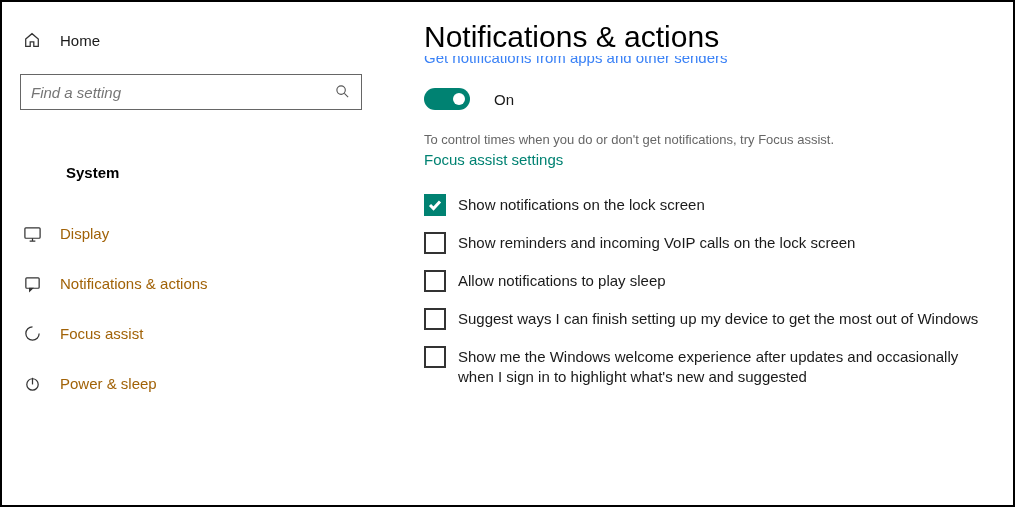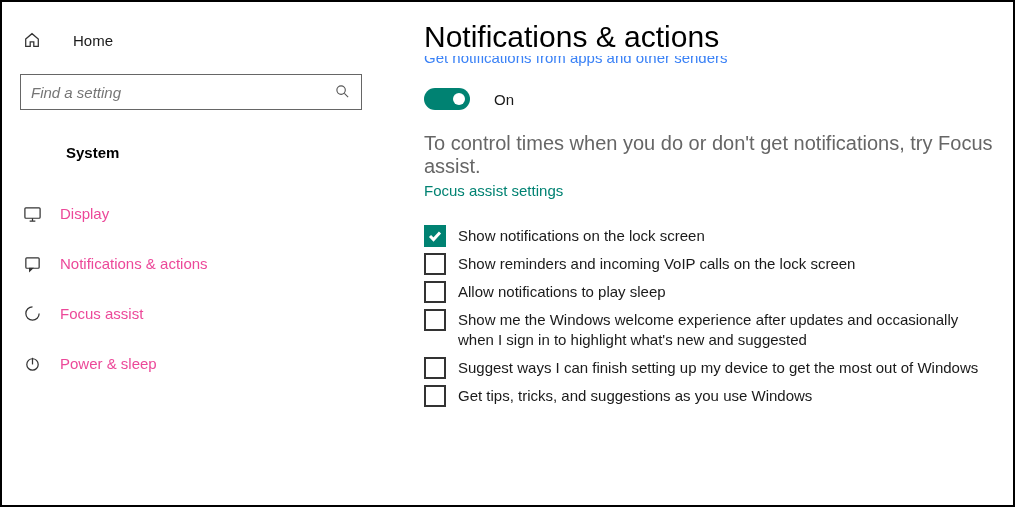--- a/index.html
+++ b/index.html
@@ -18,21 +18,21 @@
       display: flex;
     }
     .sidebar {
       width: 380px;
       padding: 18px 0 0 18px;
       flex-shrink: 0;
     }
     .home-row {
       display: flex;
       align-items: center;
-      gap: 31px;
+      gap: 18px;
       padding: 10px 2px;
       margin-bottom: 14px;
       cursor: pointer;
     }
     .home-row .icon {
       width: 20px;
       height: 20px;
       display: flex;
       align-items: center;
       justify-content: center;
@@ -41,21 +41,21 @@
       font-size: 15px;
       color: #1a1a1a;
     }
     .search-box {
       width: 342px;
       height: 36px;
       border: 1px solid #666;
       display: flex;
       align-items: center;
       padding: 0 10px;
-      margin-bottom: 24px;
+      margin-bottom: 44px;
     }
     .search-box input {
       flex: 1;
       border: none;
       outline: none;
       font-size: 15px;
       font-family: inherit;
       font-style: italic;
       color: #666;
       background: transparent;
@@ -74,21 +74,21 @@
       margin-left: 44px;
     }
     .nav-item {
       display: flex;
       align-items: center;
       gap: 18px;
       padding: 12px 2px;
       margin-bottom: 6px;
       cursor: pointer;
       font-size: 15px;
-      color: #ec4899;
+      color: #a16207;
     }
     .nav-item .icon {
       width: 20px;
       height: 20px;
       display: flex;
       align-items: center;
       justify-content: center;
       flex-shrink: 0;
     }
     .main {
@@ -139,35 +139,35 @@
       background: #fff;
       border-radius: 50%;
       top: 5px;
       right: 5px;
     }
     .toggle-label {
       font-size: 15px;
       color: #1a1a1a;
     }
     .helper {
-      font-size: 20px;
+      font-size: 13px;
       color: #666;
       margin-bottom: 4px;
     }
     .link {
       color: #008272;
       font-size: 15px;
       cursor: pointer;
       margin-bottom: 26px;
       display: inline-block;
     }
     .check-list {
       display: flex;
       flex-direction: column;
-      gap: 6px;
+      gap: 16px;
     }
     .check-item {
       display: flex;
       align-items: flex-start;
       gap: 12px;
       cursor: pointer;
     }
     .checkbox {
       width: 22px;
       height: 22px;
@@ -299,28 +299,22 @@
     <div class="check-item">
       <div class="checkbox">
         
       </div>
       <div class="check-label">Allow notifications to play sleep</div>
     </div>
     <div class="check-item">
       <div class="checkbox">
         
       </div>
-      <div class="check-label">Show me the Windows welcome experience after updates and occasionally when I sign in to highlight what's new and suggested</div>
+      <div class="check-label">Suggest ways I can finish setting up my device to get the most out of Windows</div>
     </div>
     <div class="check-item">
       <div class="checkbox">
         
       </div>
-      <div class="check-label">Suggest ways I can finish setting up my device to get the most out of Windows</div>
-    </div>
-    <div class="check-item">
-      <div class="checkbox">
-        
-      </div>
-      <div class="check-label">Get tips, tricks, and suggestions as you use Windows</div>
+      <div class="check-label">Show me the Windows welcome experience after updates and occasionally when I sign in to highlight what's new and suggested</div>
     </div>
   </div>
 </div>
 
 </body></html>

